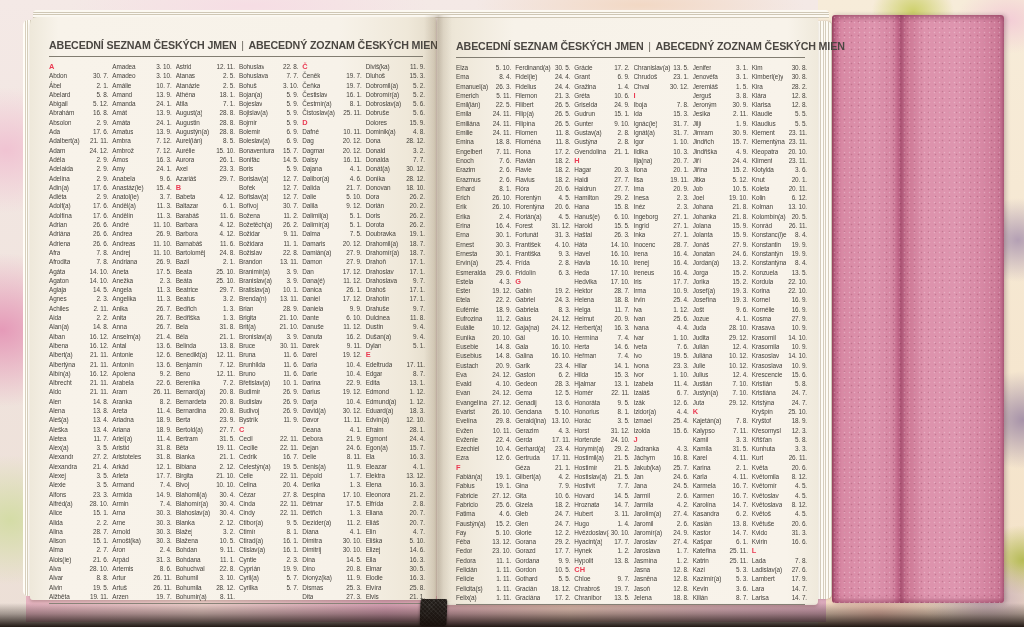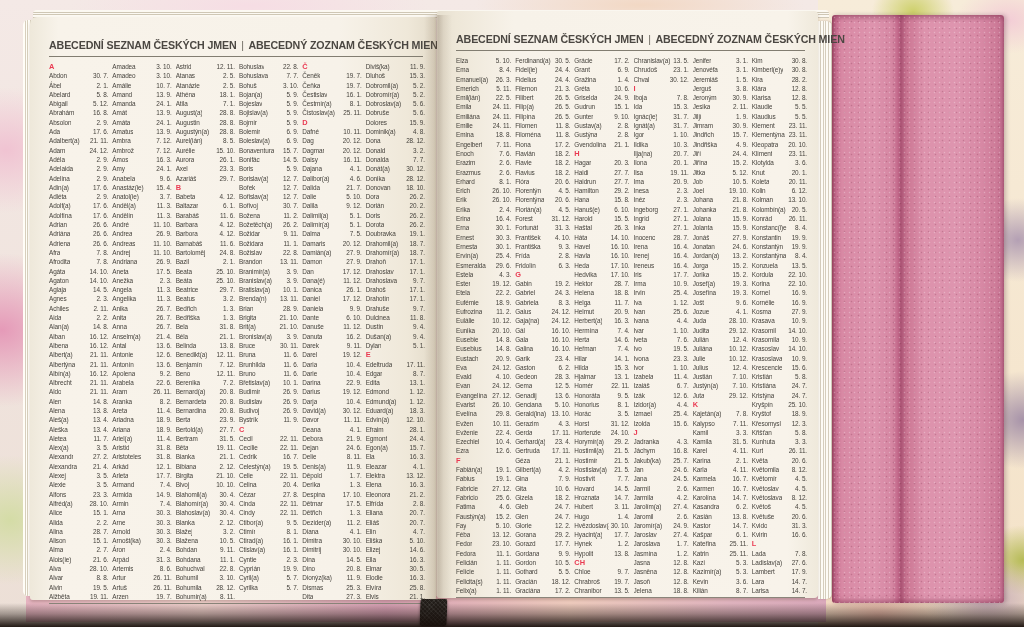--- a/index.html
+++ b/index.html
@@ -44,21 +44,21 @@
   .stack-top{position:absolute;left:33px;top:10px;width:796px;height:8px;z-index:2;border-radius:4px 4px 0 0;
     background:repeating-linear-gradient(to bottom,#fcf9f2 0 1.6px,#cfc7b5 1.6px 2.6px);}
   .stack-right{position:absolute;left:818px;top:21px;width:14px;height:578px;z-index:2;border-radius:0 6px 6px 0;
     background:repeating-linear-gradient(to right,#fdfbf5 0 1.8px,#d5cdbc 1.8px 2.8px);
     box-shadow:1px 0 2px rgba(80,50,40,.3);}
   
   .page{position:absolute;z-index:3;}
   .left-page{left:30px;top:17px;width:406px;height:583px;border-radius:7px 2px 2px 3px;
     background:linear-gradient(to right,#eee8da,#f8f3ea 7%,#f7f2e9 76%,#efe8d9 93%,#e3dbc9);
     box-shadow:0 2px 3px rgba(90,60,45,.25);}
-  .right-page{left:437px;top:11px;width:381px;height:587px;border-radius:2px 4px 4px 2px;
+  .right-page{left:437px;top:18px;width:381px;height:587px;border-radius:2px 4px 4px 2px;
     background:linear-gradient(to left,#efe9db,#f8f3ea 8%,#f7f2e9 80%,#eee7d8 95%,#e6dfcf);
     box-shadow:0 2px 3px rgba(90,60,45,.25);}
   .gutter{position:absolute;left:424px;top:15px;width:28px;height:587px;z-index:4;pointer-events:none;
     background:linear-gradient(to right,rgba(110,85,60,0),rgba(110,85,60,.16) 38%,rgba(85,62,42,.22) 52%,rgba(110,85,60,.1) 70%,rgba(110,85,60,0));}
   
   .page-header{margin:21px 14px 0 19px;font-weight:bold;font-size:11.6px;color:#4b4742;
     white-space:nowrap;letter-spacing:-.15px;transform:scaleX(.92);transform-origin:left center;}
   .page-header .sep{margin:0 5px;color:#6b675f;font-weight:normal;}
   .header-rule{margin:5px 13px 0 19px;border-top:1px solid #827d71;height:0;}
   .cols{display:flex;gap:4px;margin:5px 11px 0 19px;height:540px;}

